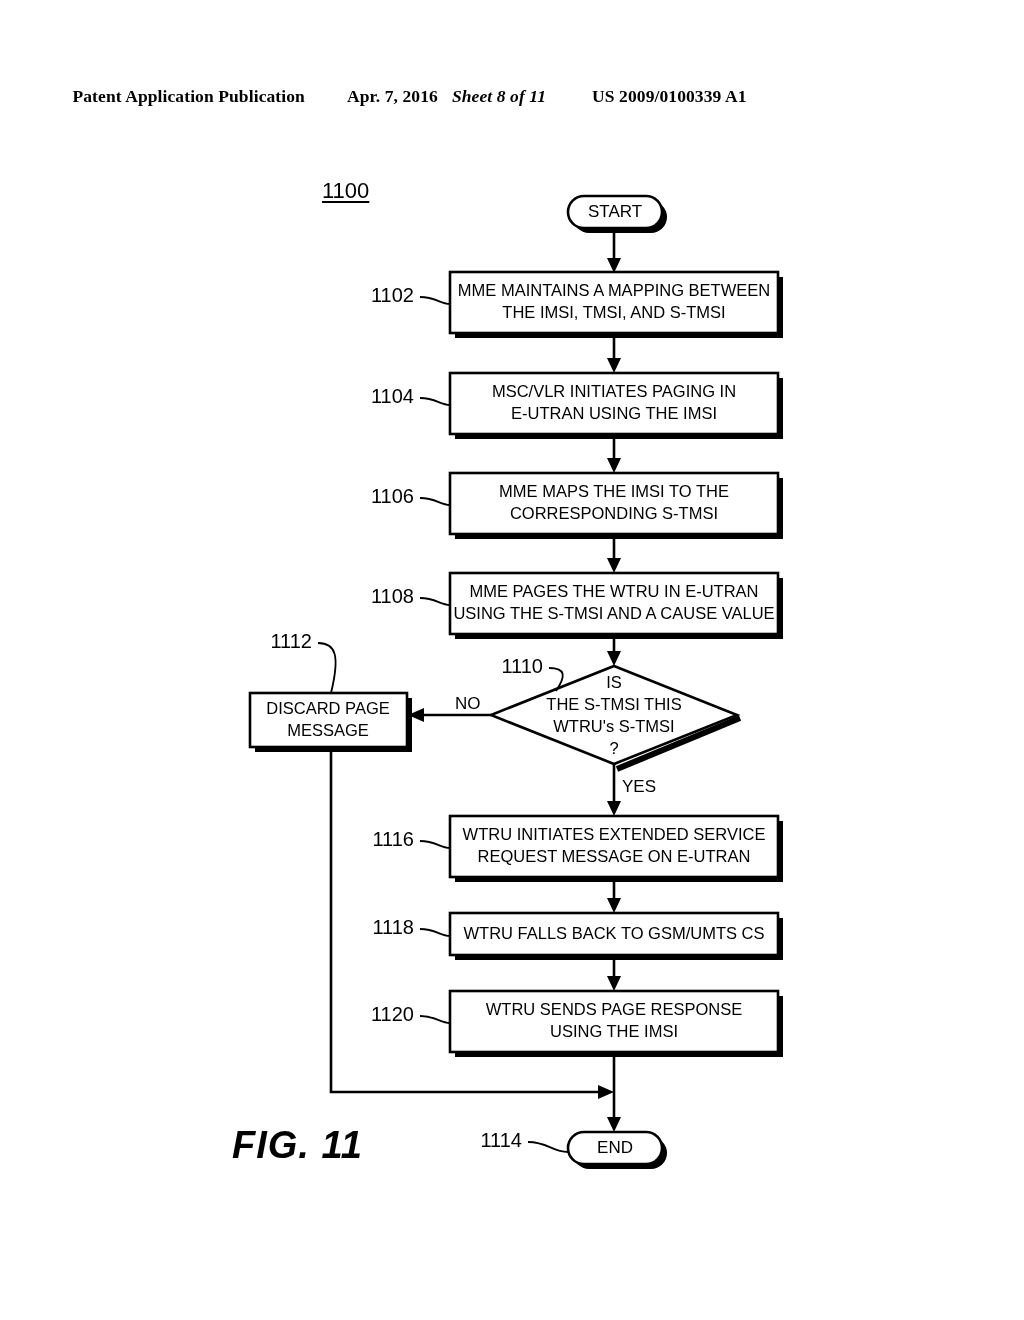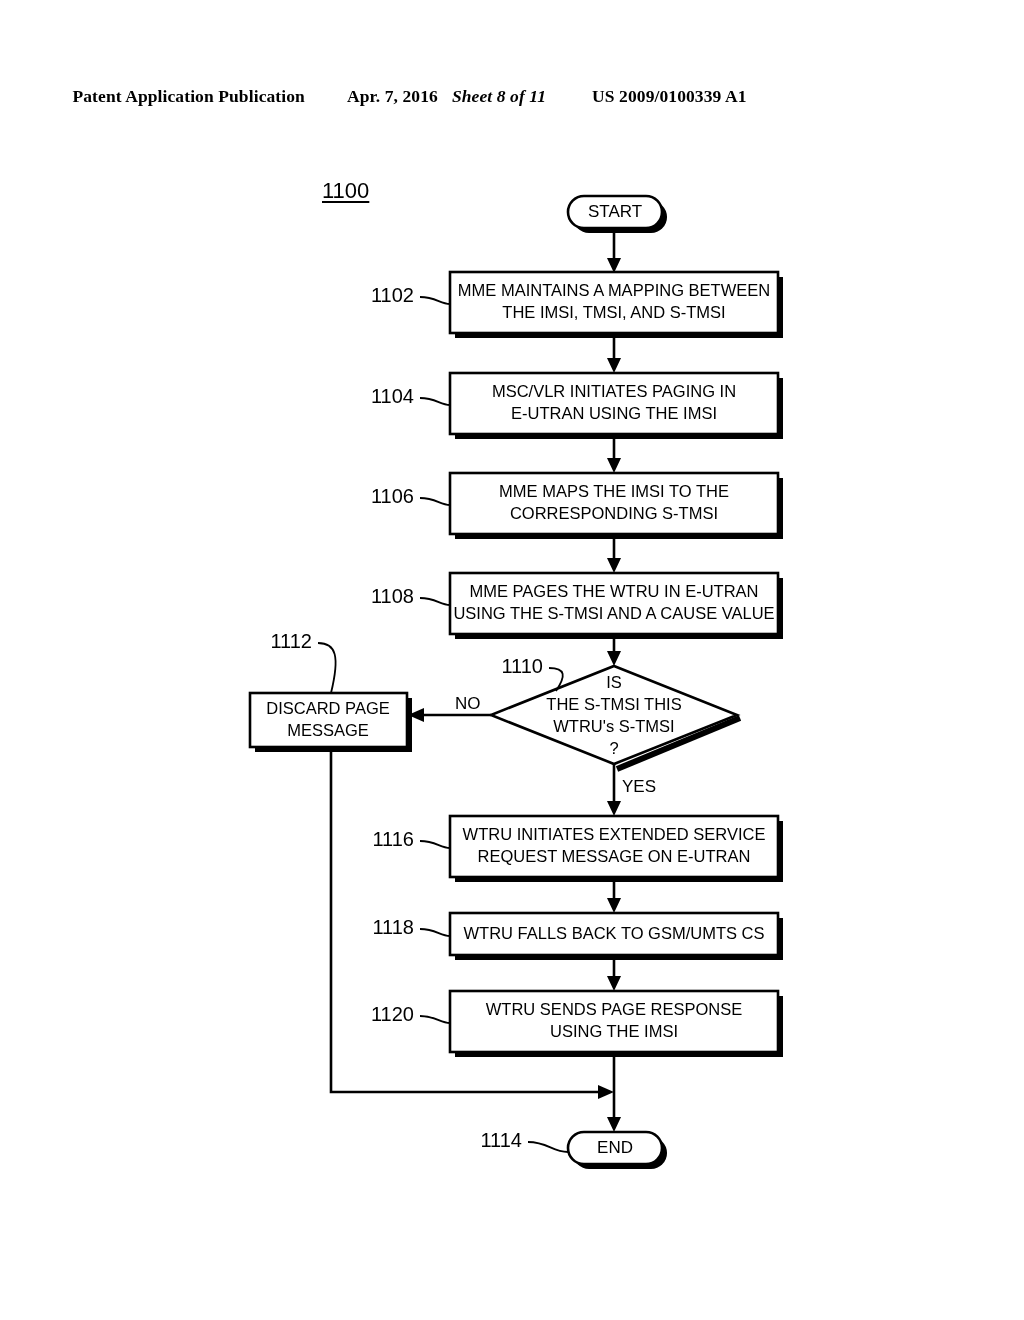--- a/index.html
+++ b/index.html
@@ -324,14 +324,15 @@
       <rect class="box-shape" x="568" y="1132" width="94" height="32" rx="16" ry="16"></rect>
       <text class="term-text" x="615" y="1149">END</text>
     </g>
     <g>
       <path class="leader-line" d="M 528 1142 C 548 1142, 552 1152, 568 1152"></path>
       <text class="ref-text" x="522" y="1142">1114</text>
     </g>
 
   </svg>
 
+  <div id="fig-caption">FIG. 11</div>
 
 </div>
 
 </body></html>

